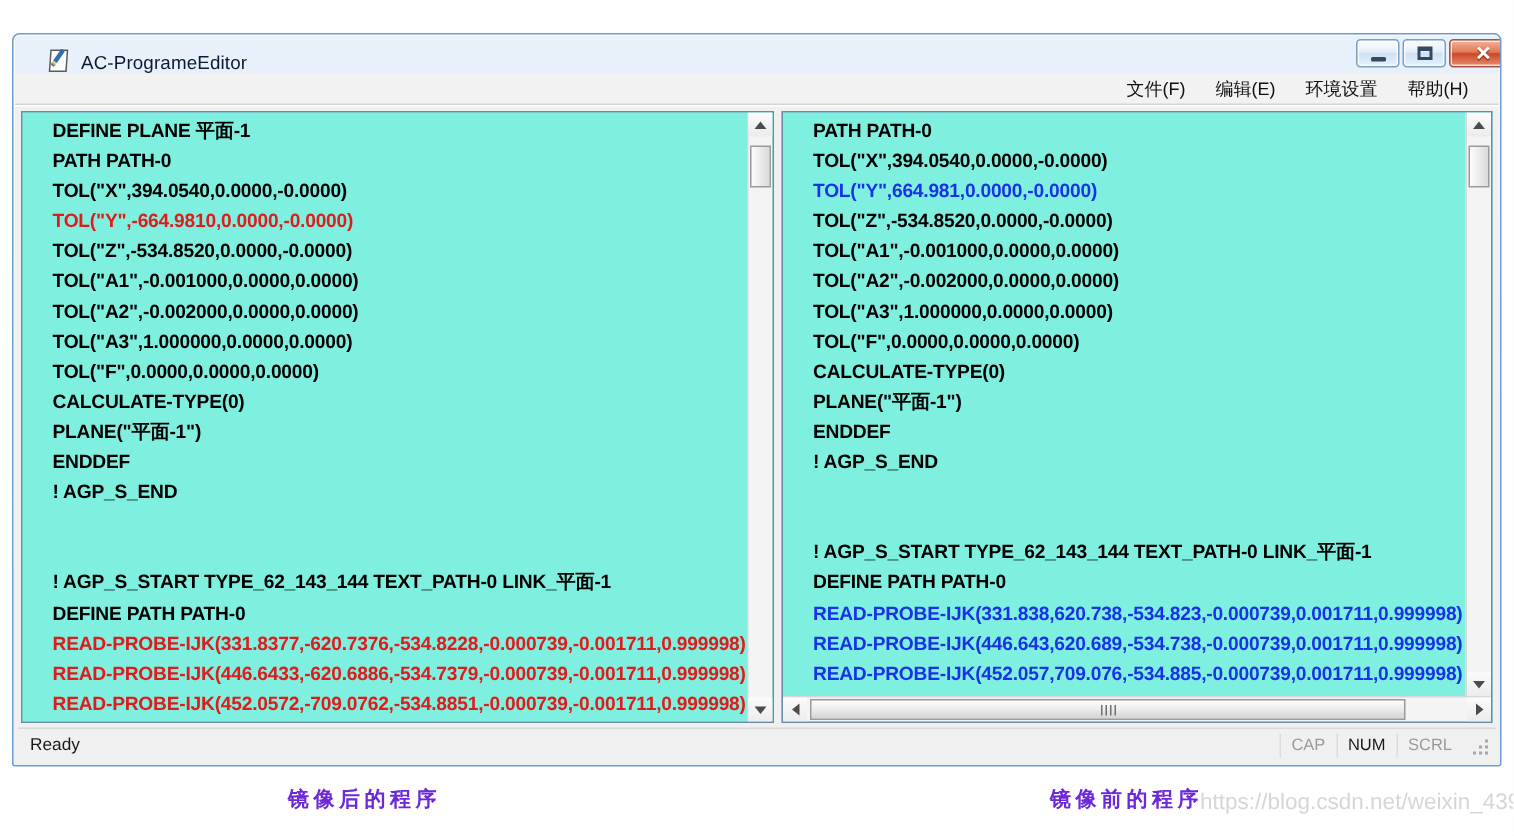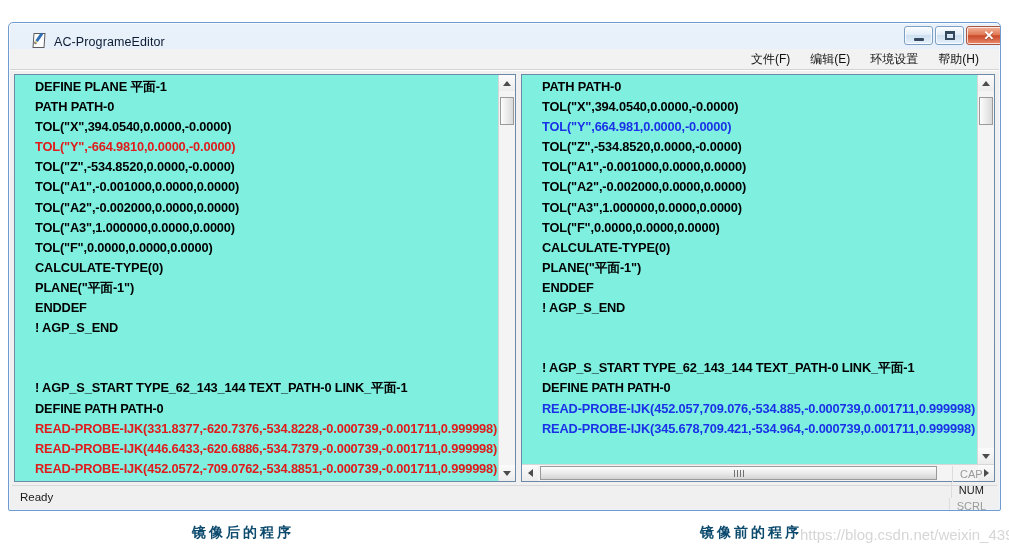--- a/index.html
+++ b/index.html
@@ -311,21 +311,20 @@
     font-size: 11.5px;
     color: #1a1a1a;
     padding-left: 8px;
     text-align: center;
   }
   .status-right {
     margin-left: auto;
     display: flex;
     align-items: center;
     padding-right: 4px;
-    flex-direction: column;
   }
   .status-cell {
     font-size: 11px;
     color: #9a9a9a;
     padding: 0 7px;
     border-left: 1px solid #dcdcdc;
     line-height: 16px;
   }
   .status-cell.active { color: #1a1a1a; font-weight: normal; }
   .resize-grip {
@@ -344,21 +343,21 @@
   .resize-grip i:nth-child(3){ right: 9px; bottom: 1px;}
   .resize-grip i:nth-child(4){ right: 1px; bottom: 5px;}
   .resize-grip i:nth-child(5){ right: 5px; bottom: 5px;}
   .resize-grip i:nth-child(6){ right: 1px; bottom: 9px;}
 
   
   .caption {
     position: absolute;
     font-size: 14px;
     font-weight: bold;
-    color: #0c4a6e;
+    color: #6d28d9;
     letter-spacing: 3px;
     white-space: nowrap;
     text-align: right;
   }
   #caption-left  { left: 192px; top: 524px; }
   #caption-right { left: 700px; top: 524px; }
 
   .watermark {
     position: absolute;
     left: 800px;
@@ -456,20 +455,22 @@
               <div class="code-line">TOL("A3",1.000000,0.0000,0.0000)</div>
               <div class="code-line">TOL("F",0.0000,0.0000,0.0000)</div>
               <div class="code-line">CALCULATE-TYPE(0)</div>
               <div class="code-line">PLANE("平面-1")</div>
               <div class="code-line">ENDDEF</div>
               <div class="code-line">! AGP_S_END</div>
               <div class="code-line blank">&nbsp;</div>
               <div class="code-line blank">&nbsp;</div>
               <div class="code-line">! AGP_S_START TYPE_62_143_144 TEXT_PATH-0 LINK_平面-1</div>
               <div class="code-line">DEFINE PATH PATH-0</div>
+              <div class="code-line blue">READ-PROBE-IJK(331.838,620.738,-534.823,-0.000739,0.001711,0.999998)</div>
+              <div class="code-line blue">READ-PROBE-IJK(446.643,620.689,-534.738,-0.000739,0.001711,0.999998)</div>
               <div class="code-line blue">READ-PROBE-IJK(452.057,709.076,-534.885,-0.000739,0.001711,0.999998)</div>
               <div class="code-line blue">READ-PROBE-IJK(345.678,709.421,-534.964,-0.000739,0.001711,0.999998)</div>
             </div>
 
           <div class="vscroll">
             <span class="sb-arrow up">
               <span class="tri up"></span>
             </span>
             <span class="sb-thumb-v"></span>
             <span class="sb-arrow down">

